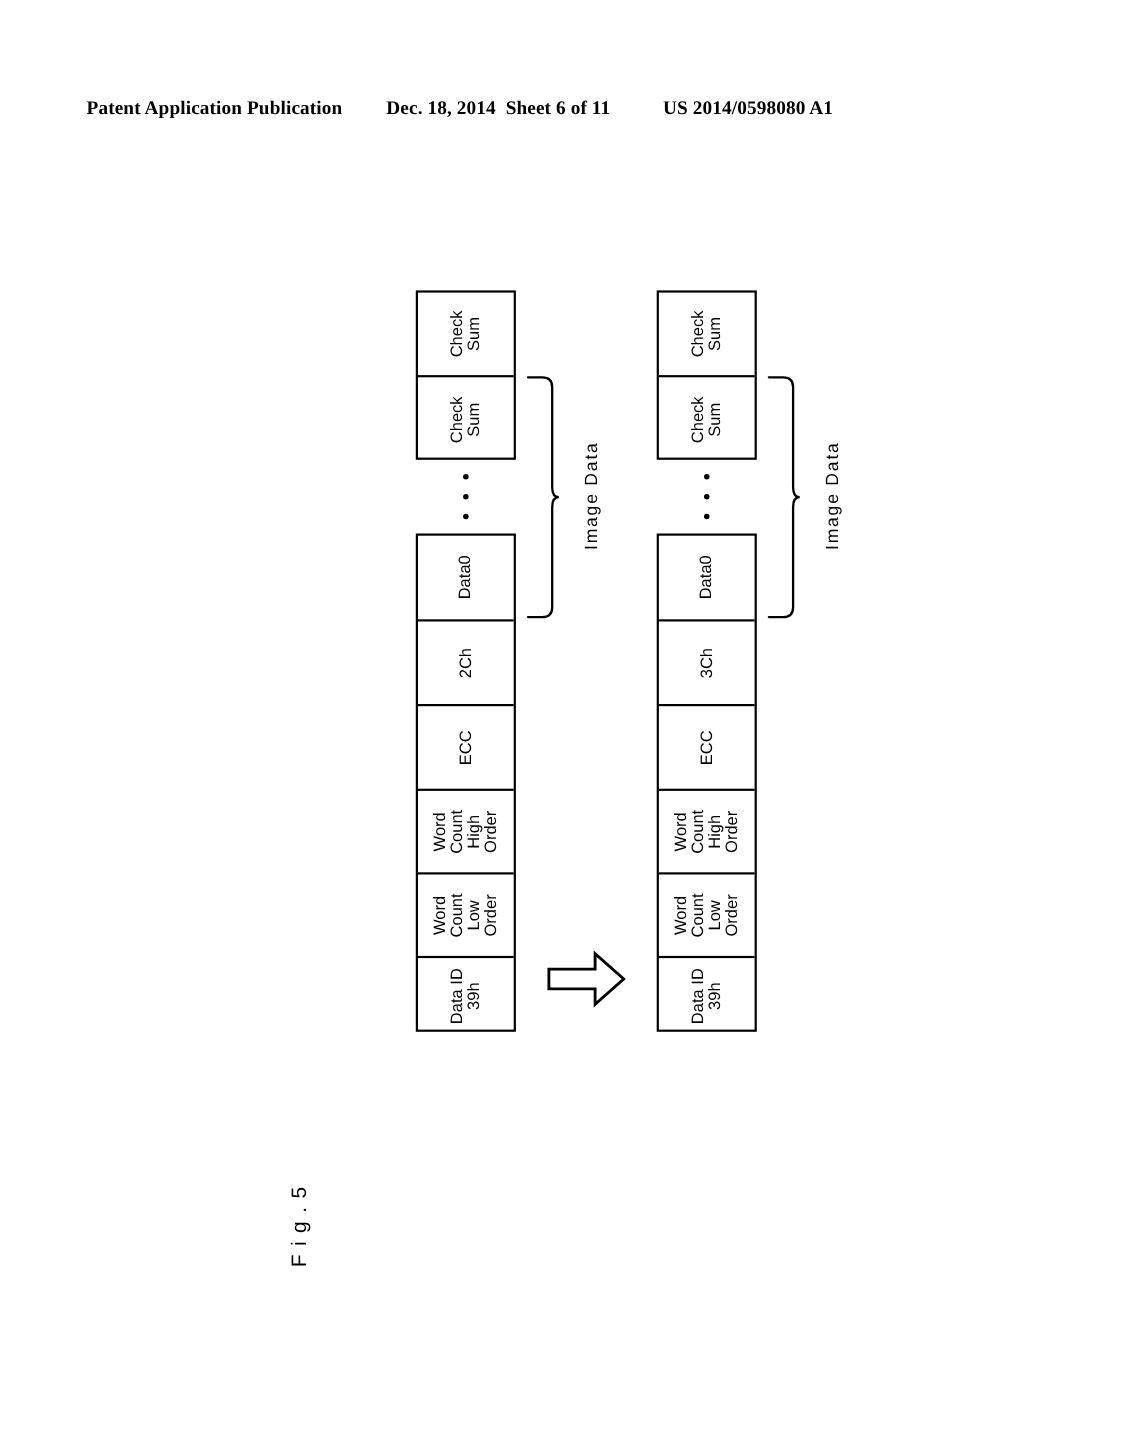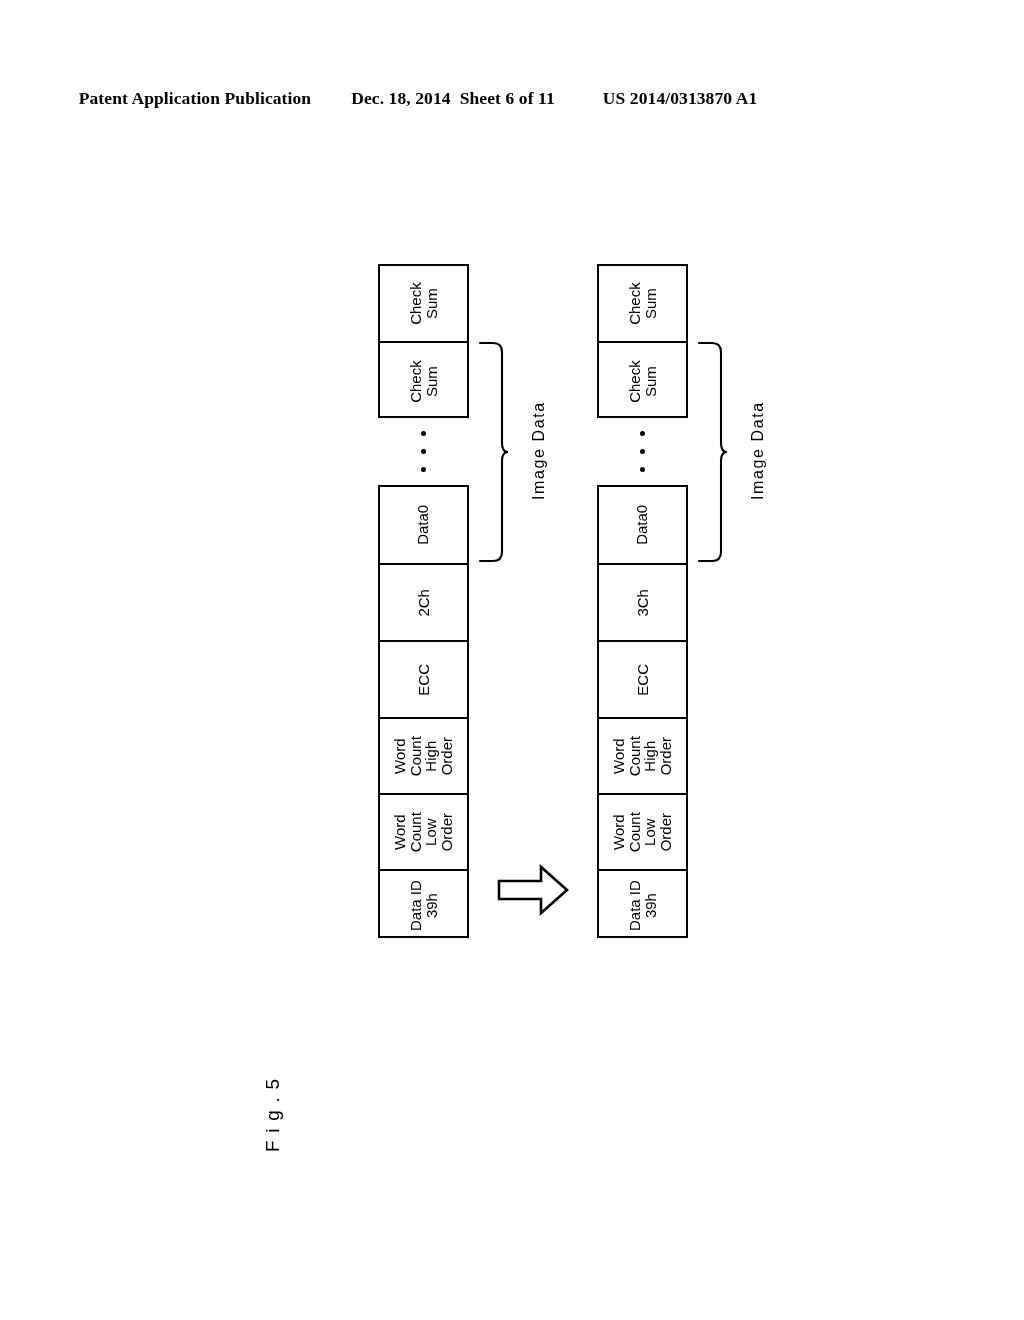--- a/index.html
+++ b/index.html
@@ -139,21 +139,21 @@
   }
   .arrow svg { display: block; }
 </style>
 </head>
 <body>
 
 <div class="header">
   <span class="h-pub">Patent Application Publication</span>
   <span class="h-date">Dec. 18, 2014</span>
   <span class="h-sheet">Sheet 6 of 11</span>
-  <span class="h-num">US 2014/0313870 A1</span>
+  <span class="h-num">US 2014/0598080 A1</span>
 </div>
 
 <div class="fig-label">F i g . 5</div>
 
 <div class="diagram left" id="diagram-left">
     <div class="seg" style="top: 264px; height: 154px;">
       <div class="cell" style="height: 77px;">
         <div class="vtext multi">
           <span class="ln">Check</span>
           <span class="ln">Sum</span>

